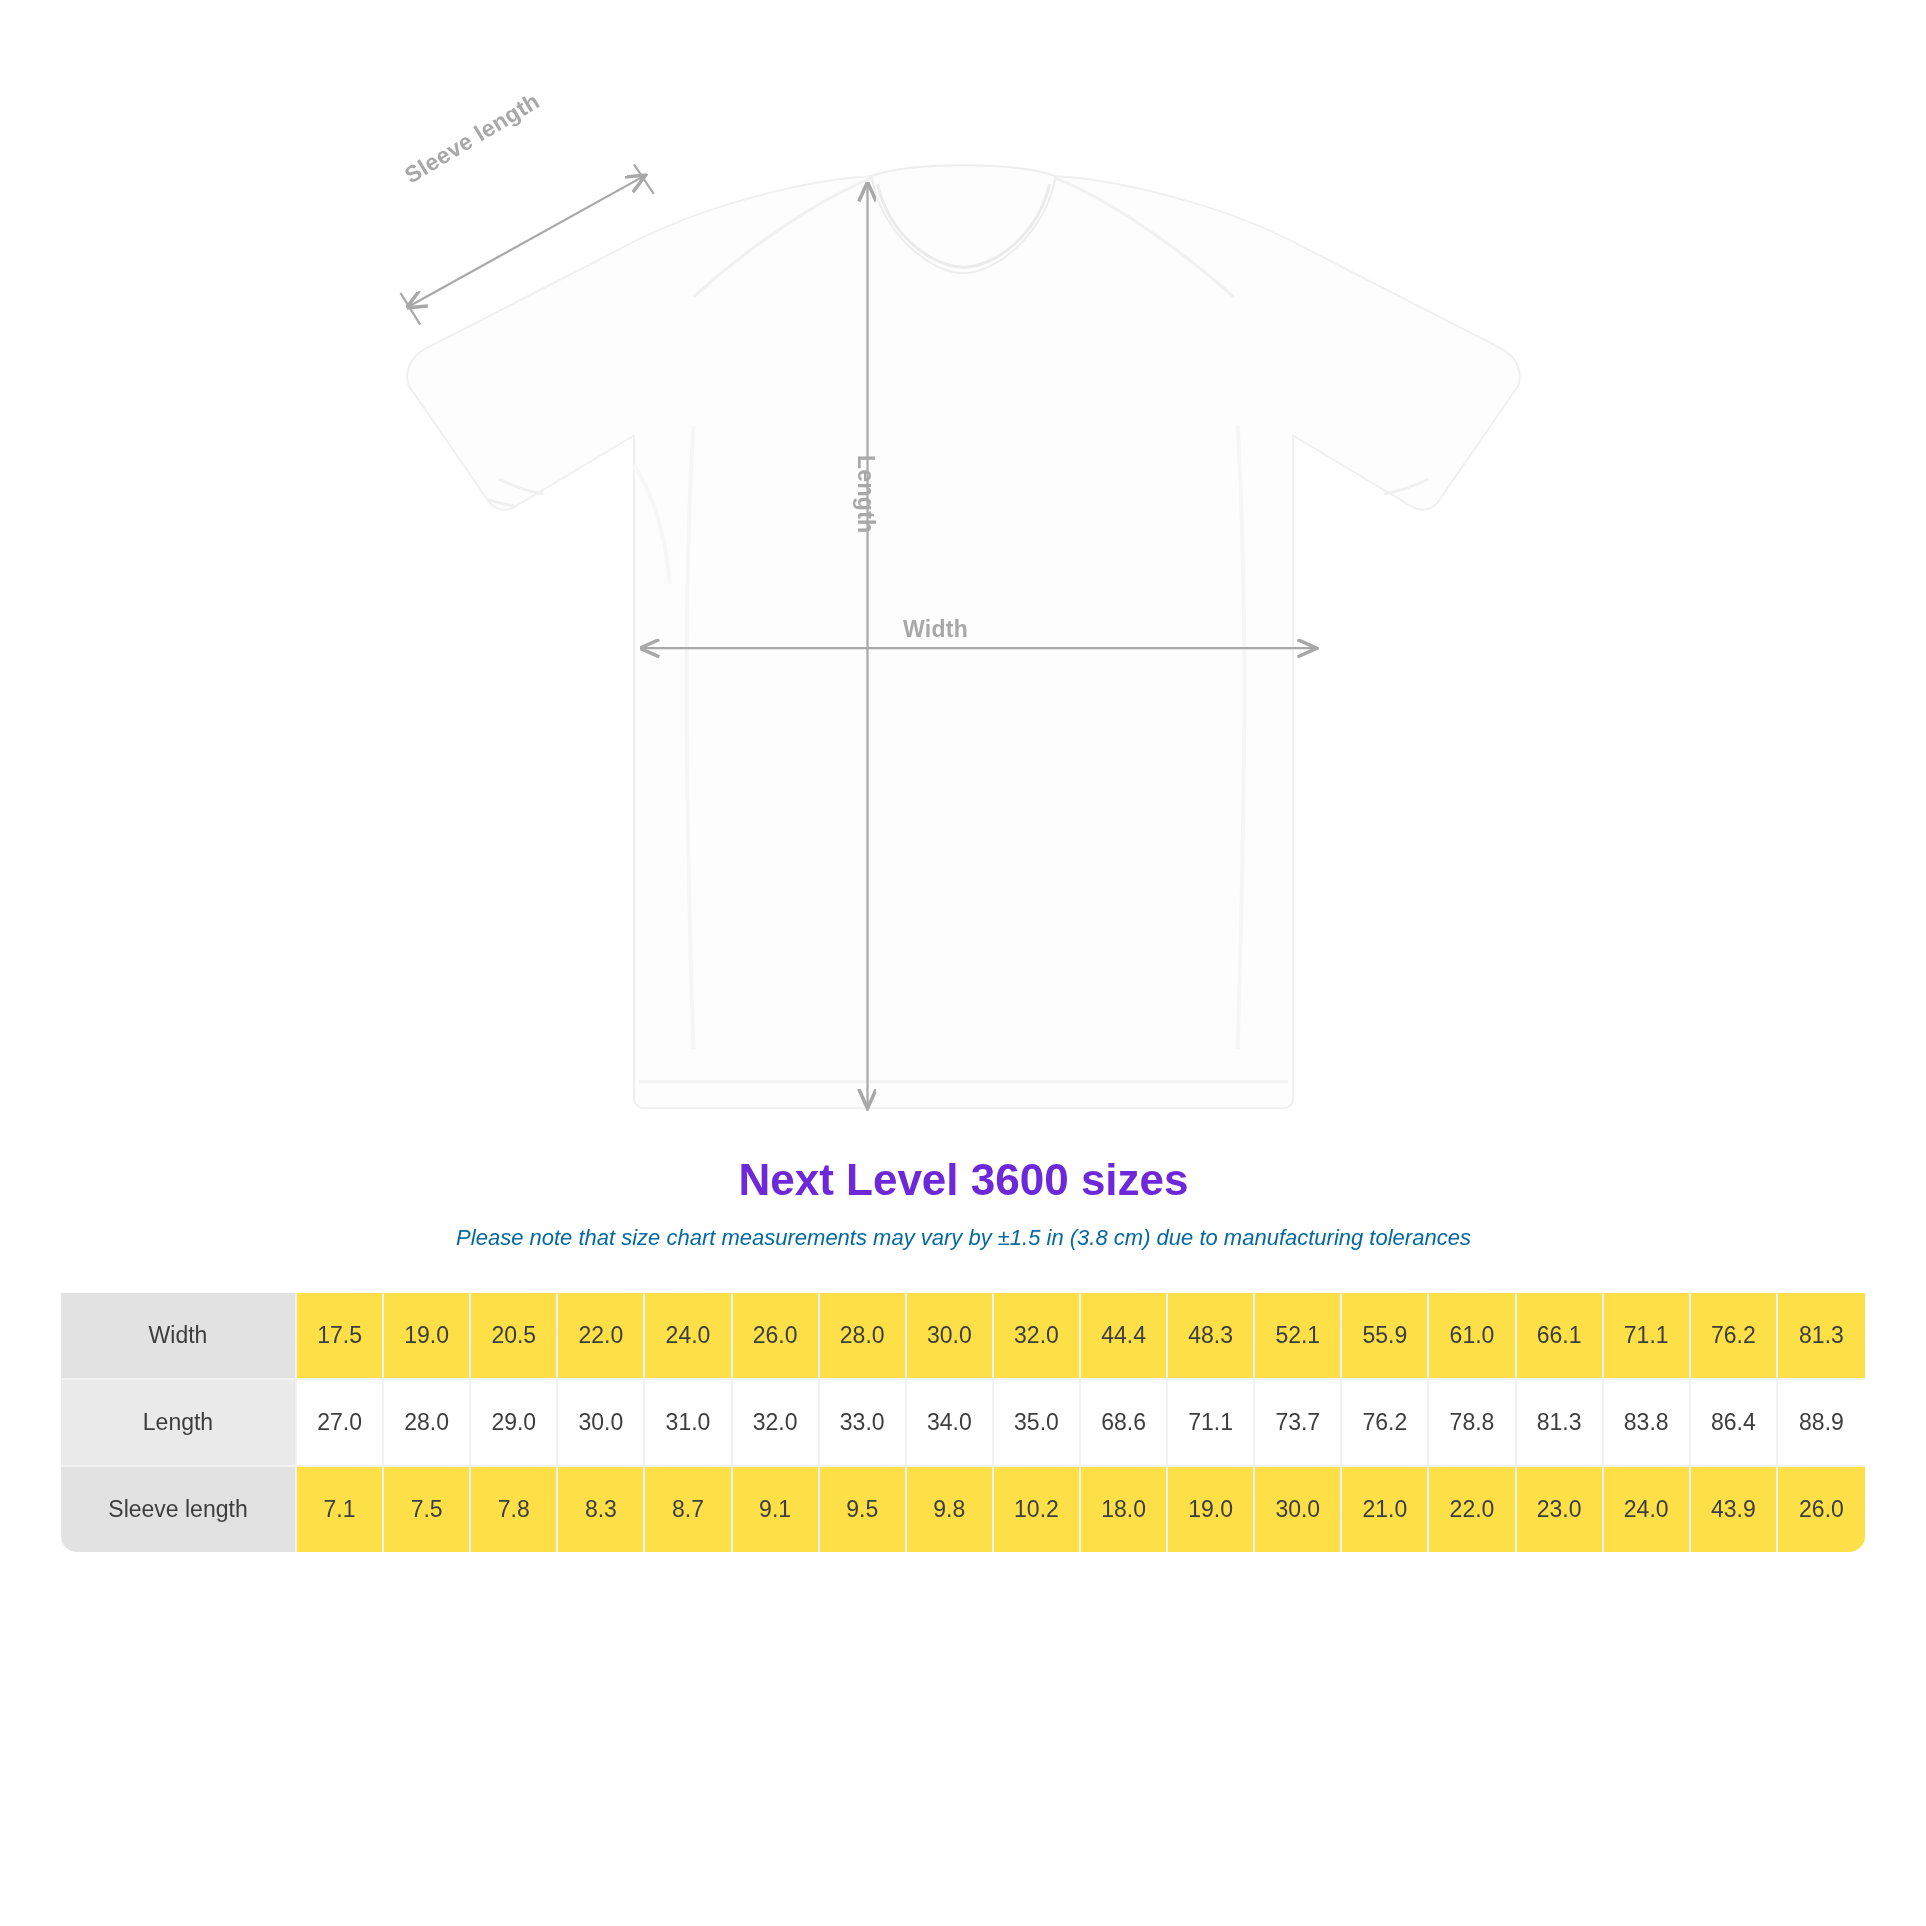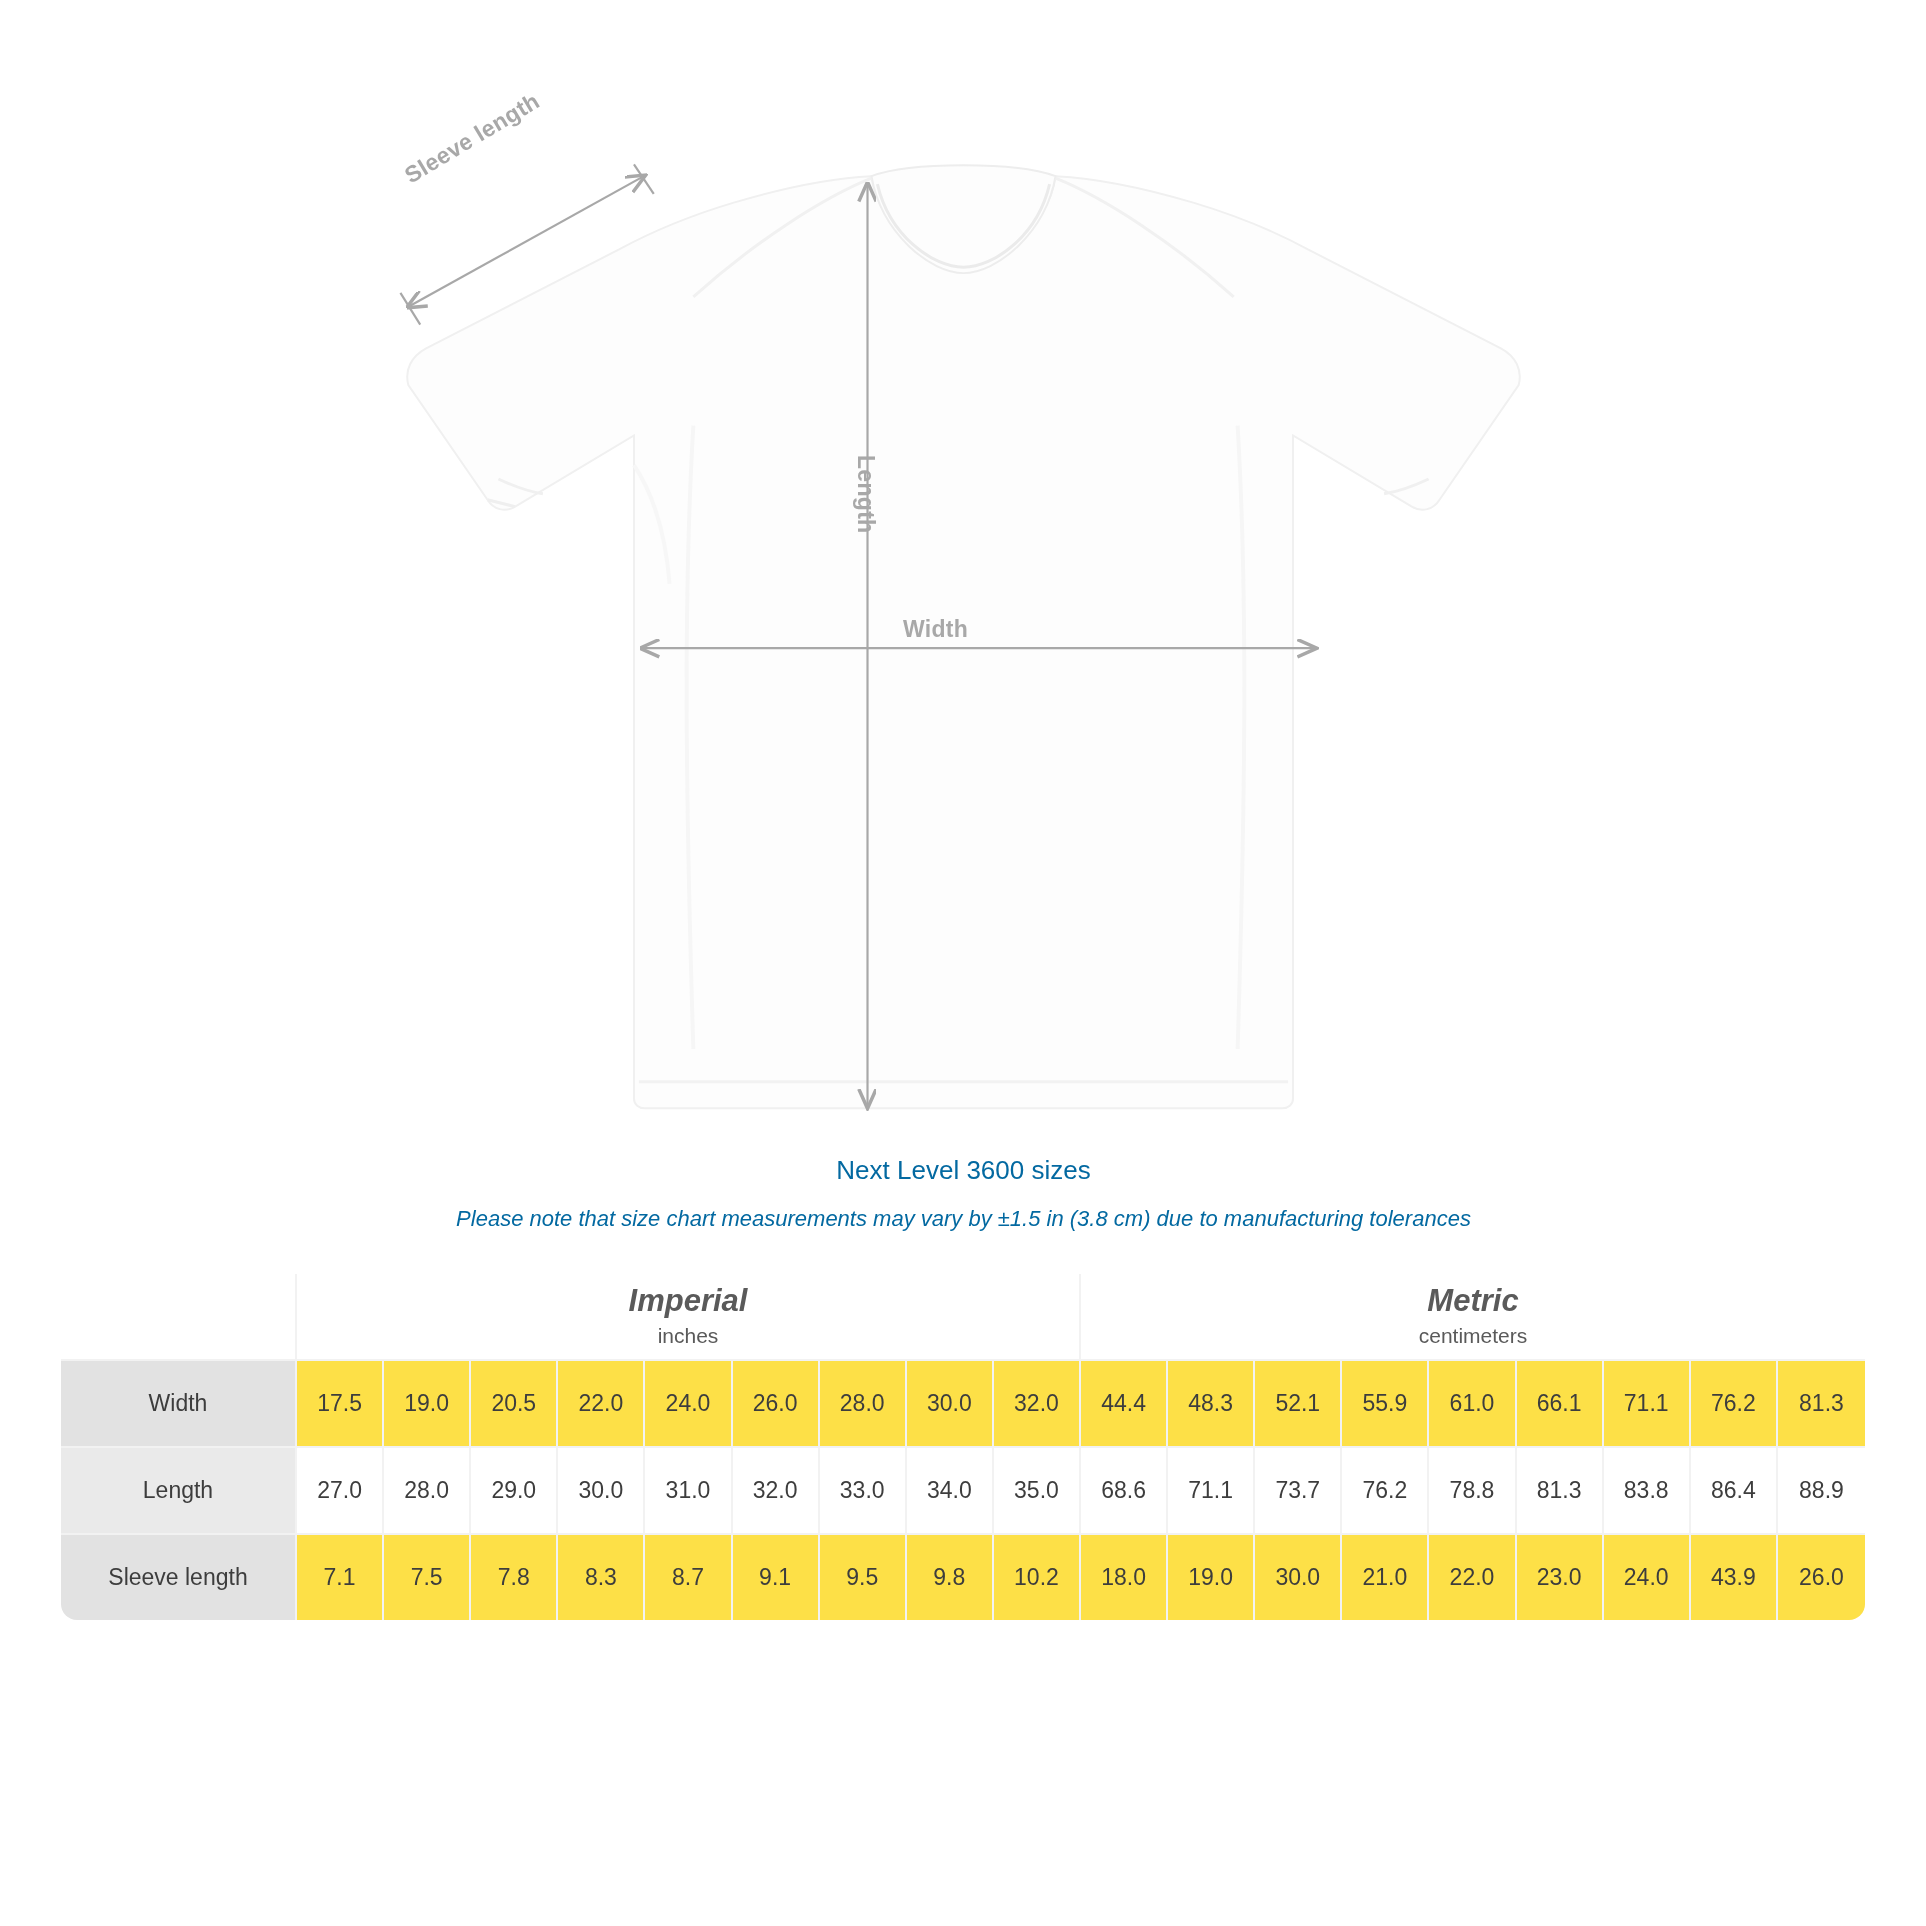--- a/index.html
+++ b/index.html
@@ -50,23 +50,23 @@
   }
   .dim-label.width {
     left: 903px;
     top: 616px;
     white-space: nowrap;
   }
 
   
   .chart-title {
     text-align: center;
-    font-size: 26px;
-    font-weight: normal;
-    color: #0369a1;
+    font-size: 44px;
+    font-weight: bold;
+    color: #6d28d9;
     margin-top: 12px;
   }
   .chart-note {
     text-align: center;
     font-size: 22px;
     font-style: italic;
     color: #0369a1;
     margin-top: 20px;
   }
 
@@ -239,31 +239,20 @@
 <div class="chart-title">Next Level 3600 sizes</div>
 <div class="chart-note">Please note that size chart measurements may vary by ±1.5 in (3.8 cm) due to manufacturing tolerances</div>
 
 <div class="table-wrap">
   <table class="size-table">
     <colgroup>
       <col style="width:236px">
       <col span="18">
     </colgroup>
     <tbody>
-      <tr class="unit-band">
-        <td class="corner-left"></td>
-        <td colspan="9">
-          <div class="unit-name">Imperial</div>
-          <div class="unit-sub">inches</div>
-        </td>
-        <td colspan="9" class="corner-right">
-          <div class="unit-name">Metric</div>
-          <div class="unit-sub">centimeters</div>
-        </td>
-      </tr>
 
 
       <tr class="shade">
         <td class="row-label">Width</td>
         <td>17.5</td>
         <td>19.0</td>
         <td>20.5</td>
         <td>22.0</td>
         <td>24.0</td>
         <td>26.0</td>

